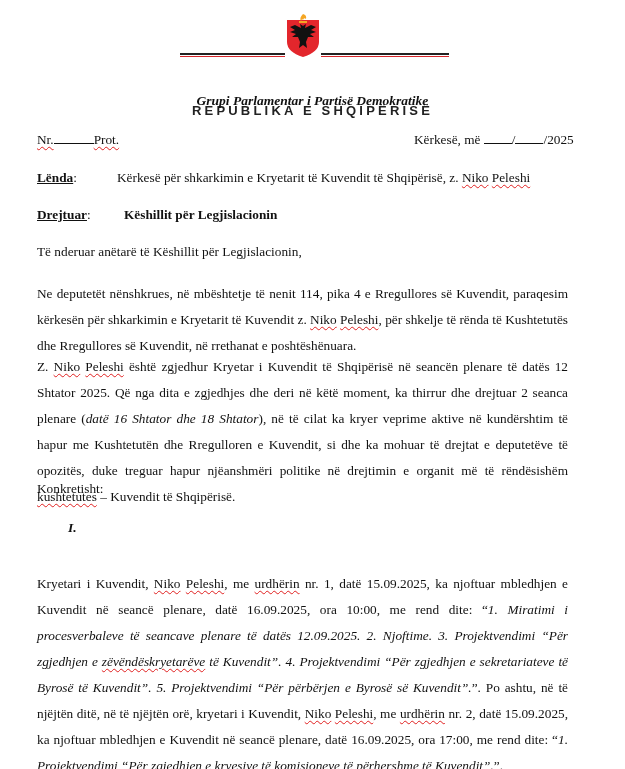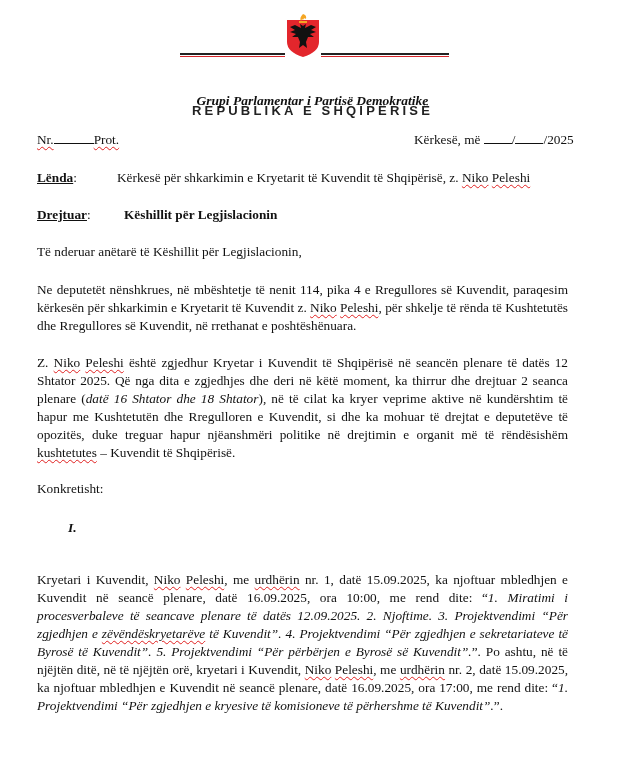--- a/index.html
+++ b/index.html
@@ -17,21 +17,21 @@
   .rule-right::after { content: ""; position: absolute; left: 0; top: 1px; width: 128px; height: 1px; background: #d7262b; }
   .republika { position: absolute; left: 0; width: 625px; top: 63px; text-align: center;
     font-family: "Liberation Sans", "DejaVu Sans", sans-serif; font-weight: bold; font-size: 13px; letter-spacing: 3.2px; color: #222; margin-top: 40px; }
   .kuvendi { position: absolute; left: 0; width: 625px; top: 75px; text-align: center; font-weight: bold; font-size: 14px; }
   .grupi { position: absolute; left: 0; width: 625px; top: 93px; text-align: center; font-weight: bold; font-style: italic; font-size: 13.5px; }
 
   .wavy { text-decoration: underline wavy #e02020; text-decoration-thickness: 1px; text-underline-offset: 2px; text-align: right; }
   .blank { display: inline-block; border-bottom: 1px solid #111; height: 11px; vertical-align: baseline; }
 
   .line { position: absolute; white-space: nowrap; }
-  .para { position: absolute; left: 37px; width: 531px; text-align: justify; line-height: 18px; }
+  .para { position: absolute; left: 37px; width: 531px; text-align: justify; line-height: 26px; }
   .label-b { font-weight: bold; text-decoration: underline; }
   i { font-style: italic; }
   .section { position: absolute; left: 68px; width: 500px; font-weight: bold; font-style: italic; line-height: 19px; font-size: 13.5px; }
   .section .num { position: absolute; left: 0; top: 0; }
   .section .txt { position: absolute; left: 42px; top: 0; width: 460px; }
 </style>
 </head>
 <body>
 
 <div class="abs header">

